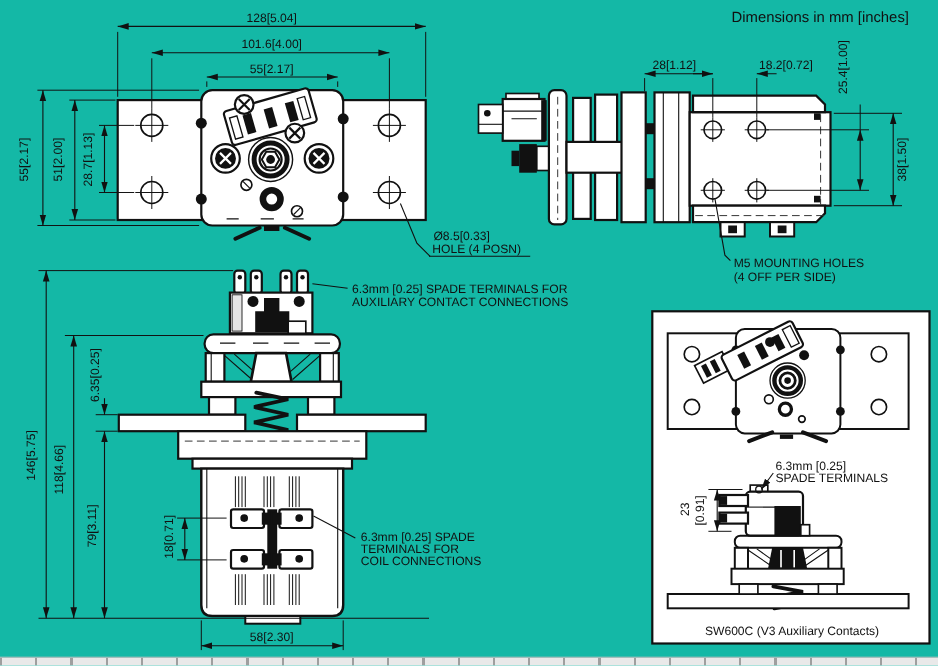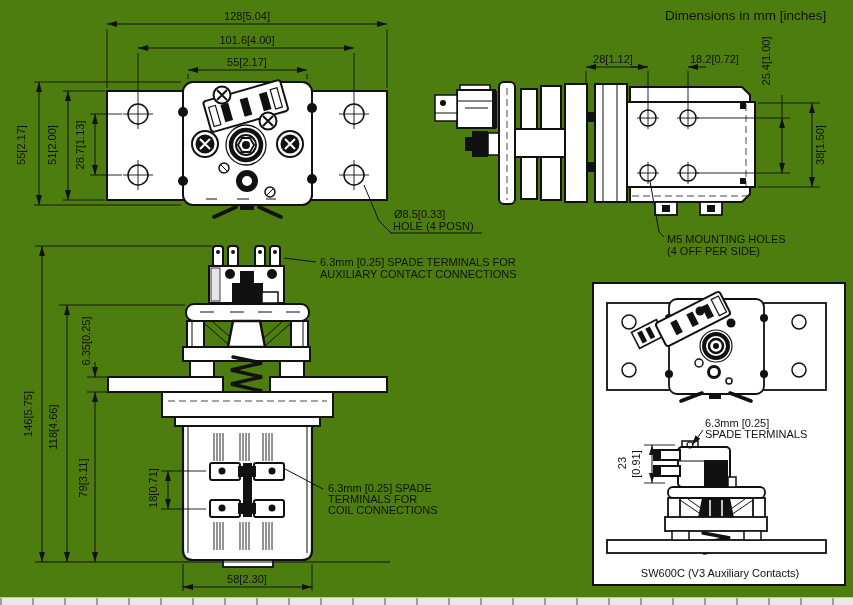--- a/index.html
+++ b/index.html
@@ -1,16 +1,16 @@
 <!DOCTYPE html>
 <html><head>
 <meta charset="utf-8">
 <style>
   html,body{margin:0;padding:0;background:#fff;}
-  .stage{position:relative;width:853px;height:605px;background:#4d7c0f;overflow:hidden;
+  .stage{position:relative;width:853px;height:605px;background:#14b8a6;overflow:hidden;
          font-family:"Liberation Sans",sans-serif;}
   svg{position:absolute;left:0;top:0;}
   svg text{font-family:"Liberation Sans",sans-serif;font-size:11px;fill:#111;}
   svg text.big{font-size:13.5px;}
   .mid{text-anchor:middle;}
   .o2{fill:#fff;stroke:#111;stroke-width:2;}
   .o18{fill:#fff;stroke:#111;stroke-width:1.8;}
   .o15{fill:#fff;stroke:#111;stroke-width:1.5;}
   .o12{fill:none;stroke:#111;stroke-width:1.2;}
   .o1{fill:none;stroke:#111;stroke-width:1;}

